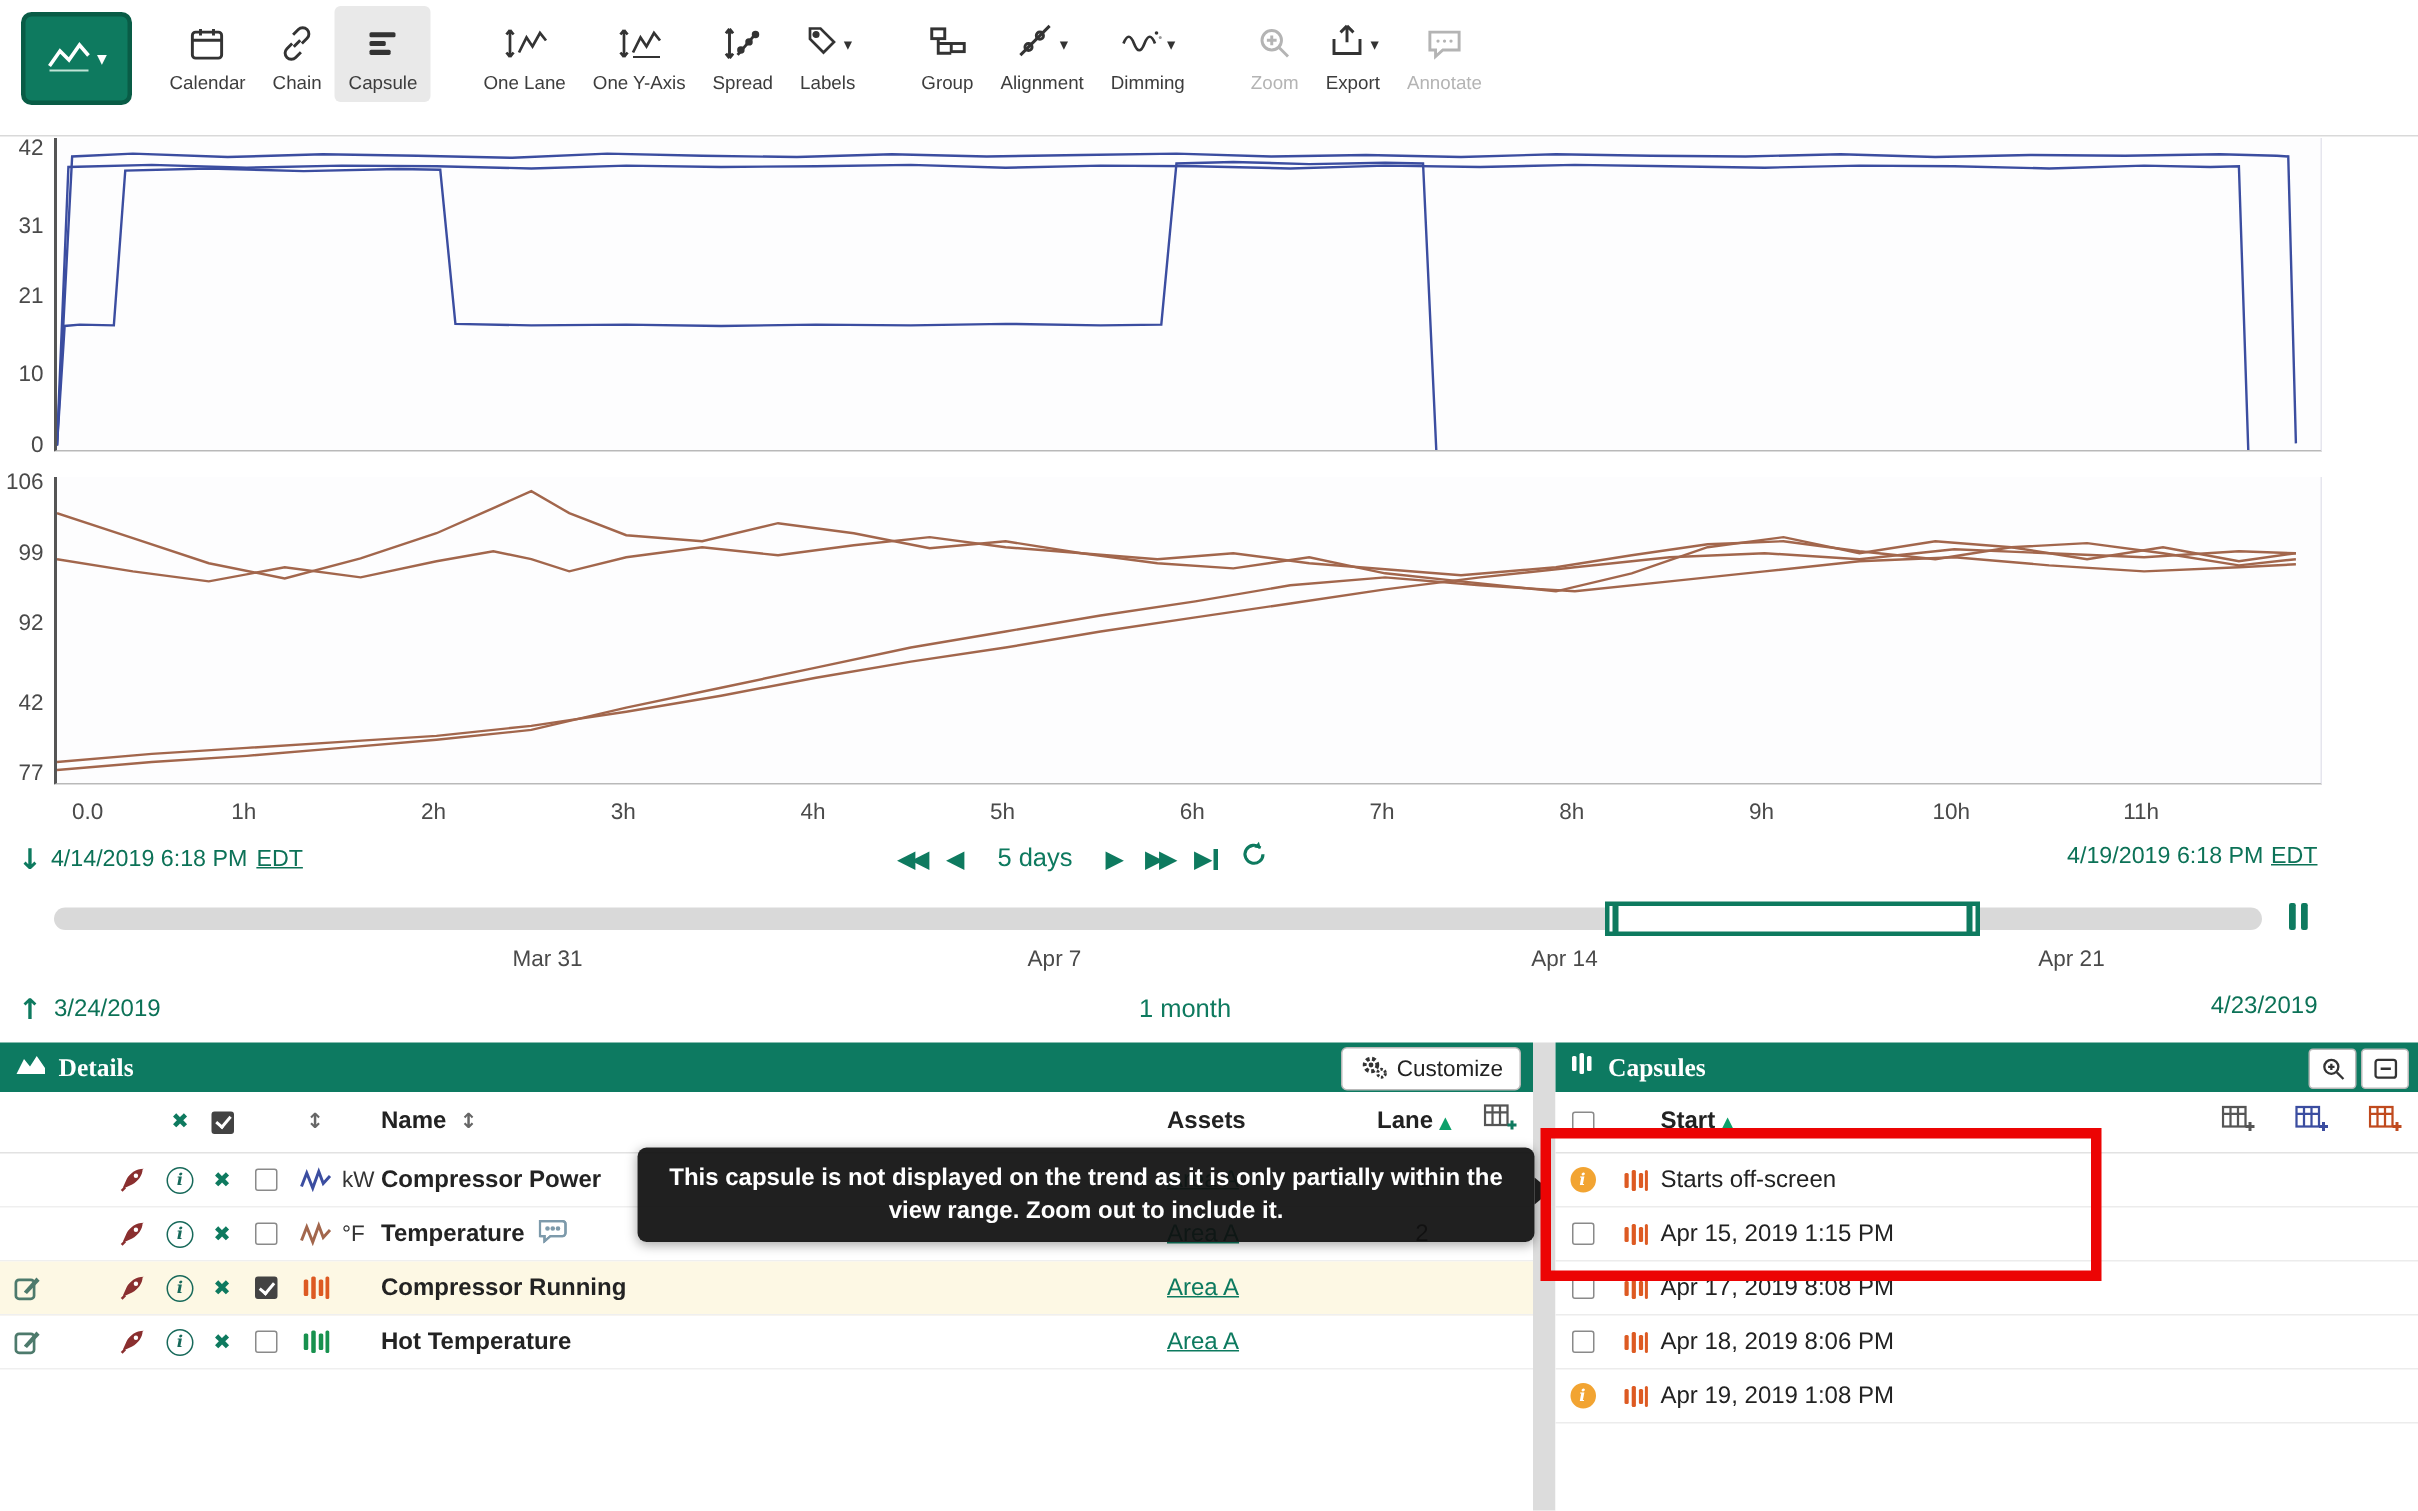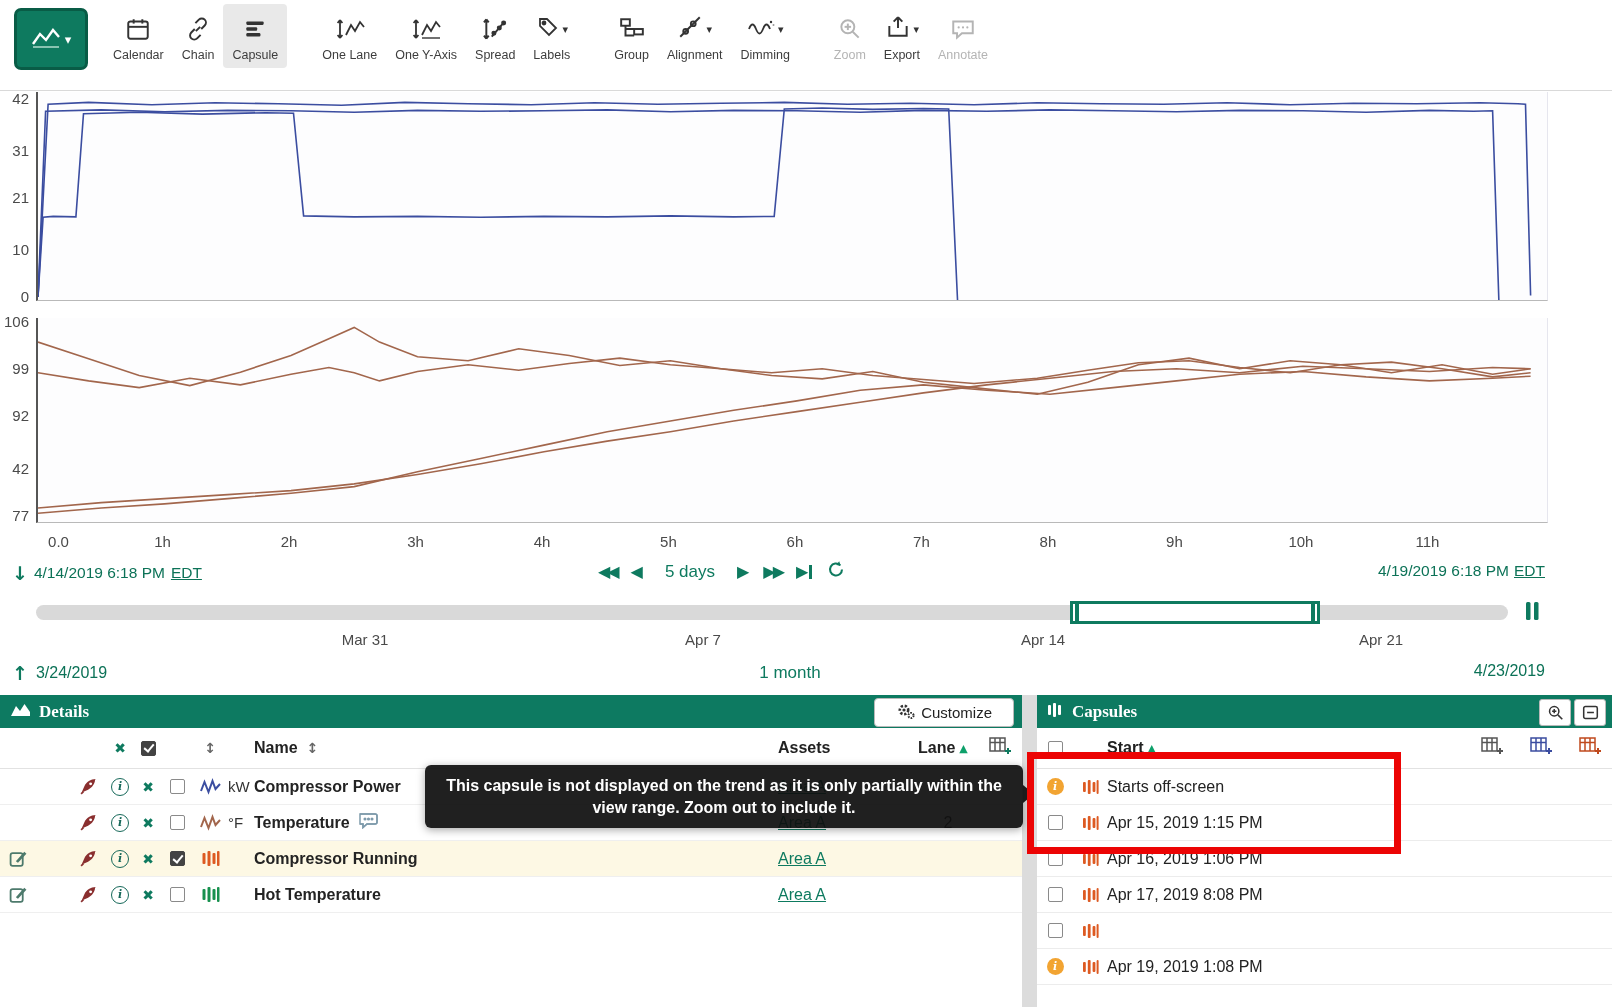--- a/index.html
+++ b/index.html
@@ -61,21 +61,21 @@
   .inv-center{position:absolute;left:790px;transform:translateX(-50%);top:3px;color:#0e7a5f;font-size:17px;}
   .inv-right{position:absolute;right:67px;top:2px;}
 
   
   .panel-gap{position:absolute;left:1022px;top:695px;width:15px;height:312px;background:#dcdcdc;}
   .details{position:absolute;left:0;top:695px;width:1022px;height:312px;background:#fff;}
   .capsules{position:absolute;left:1037px;top:695px;width:575px;height:312px;background:#fff;}
   .phead{height:33px;background:#0d7a61;color:#fff;display:flex;align-items:center;padding-left:10px;gap:8px;position:relative;}
   .ptitle{font-size:17px;font-weight:bold;font-family:Liberation Serif, serif;}
   .customize{position:absolute;right:8px;top:3px;height:27px;background:#fff;border:1px solid #b9b9b9;border-radius:4px;
-    display:flex;align-items:center;gap:6px;padding:0 21px;color:#222;font-size:15px;cursor:pointer;}
+    display:flex;align-items:center;gap:6px;padding:0 11px;color:#222;font-size:15px;cursor:pointer;}
   .cap-btns{position:absolute;right:6px;top:4px;display:flex;gap:3px;}
   .cap-btn{width:30px;height:25px;background:#fff;border:1px solid #b9b9b9;border-radius:3px;display:flex;align-items:center;justify-content:center;cursor:pointer;}
 
   .d-hrow,.d-row{display:grid;grid-template-columns:36px 34px 36px 28px 28px 30px 36px 26px 1fr 140px 60px 44px;align-items:center;}
   .d-hrow{height:40px;border-bottom:1px solid #e2e2e2;font-weight:bold;font-size:16px;}
   .d-row{height:35px;border-bottom:1px solid #efefef;font-size:16px;}
   .d-row.hl{background:#fdf8e4;}
   .cc{display:flex;align-items:center;justify-content:center;}
   .cl{display:flex;align-items:center;}
   .nm{font-weight:bold;color:#232323;display:flex;align-items:center;gap:8px;}
@@ -665,61 +665,48 @@
         <span class="cb"></span>
       </span>
     <span class="cc">
         <svg width="17" height="16" viewBox="0 0 17 16">
           <rect x="1" y="3" width="2.8" height="10" rx="1" fill="#dd5a22"></rect>
           <rect x="5.8" y="1" width="2.8" height="14" rx="1" fill="#dd5a22"></rect>
           <rect x="10.6" y="3" width="2.8" height="10" rx="1" fill="#dd5a22"></rect>
           <rect x="14.6" y="1" width="2" height="14" rx="1" fill="#dd5a22"></rect>
         </svg>
       </span>
-    <span class="c-label">Apr 16, 2019 1:06 PM</span>
+    <span class="c-label">Apr 17, 2019 8:08 PM</span>
   </div>
   <div class="c-row">
     <span class="cc">
         <span class="cb"></span>
       </span>
     <span class="cc">
         <svg width="17" height="16" viewBox="0 0 17 16">
           <rect x="1" y="3" width="2.8" height="10" rx="1" fill="#dd5a22"></rect>
           <rect x="5.8" y="1" width="2.8" height="14" rx="1" fill="#dd5a22"></rect>
           <rect x="10.6" y="3" width="2.8" height="10" rx="1" fill="#dd5a22"></rect>
           <rect x="14.6" y="1" width="2" height="14" rx="1" fill="#dd5a22"></rect>
         </svg>
       </span>
-    <span class="c-label">Apr 17, 2019 8:08 PM</span>
+    <span class="c-label">Apr 18, 2019 8:06 PM</span>
   </div>
   <div class="c-row">
     <span class="cc">
-        <span class="cb"></span>
+        <span class="info-o">i</span>
       </span>
     <span class="cc">
         <svg width="17" height="16" viewBox="0 0 17 16">
           <rect x="1" y="3" width="2.8" height="10" rx="1" fill="#dd5a22"></rect>
           <rect x="5.8" y="1" width="2.8" height="14" rx="1" fill="#dd5a22"></rect>
           <rect x="10.6" y="3" width="2.8" height="10" rx="1" fill="#dd5a22"></rect>
           <rect x="14.6" y="1" width="2" height="14" rx="1" fill="#dd5a22"></rect>
         </svg>
       </span>
-  </div>
-  <div class="c-row">
-    <span class="cc">
-        <span class="info-o">i</span>
-      </span>
-    <span class="cc">
-        <svg width="17" height="16" viewBox="0 0 17 16">
-          <rect x="1" y="3" width="2.8" height="10" rx="1" fill="#dd5a22"></rect>
-          <rect x="5.8" y="1" width="2.8" height="14" rx="1" fill="#dd5a22"></rect>
-          <rect x="10.6" y="3" width="2.8" height="10" rx="1" fill="#dd5a22"></rect>
-          <rect x="14.6" y="1" width="2" height="14" rx="1" fill="#dd5a22"></rect>
-        </svg>
-      </span>
     <span class="c-label">Apr 19, 2019 1:08 PM</span>
   </div>
 </div>
 
 <div class="tooltip">
   <span>This capsule is not displayed on the trend as it is only partially within the view range. Zoom out to include it.</span>
   <span class="arr"></span>
 </div>
 <div class="redbox"></div>
 

